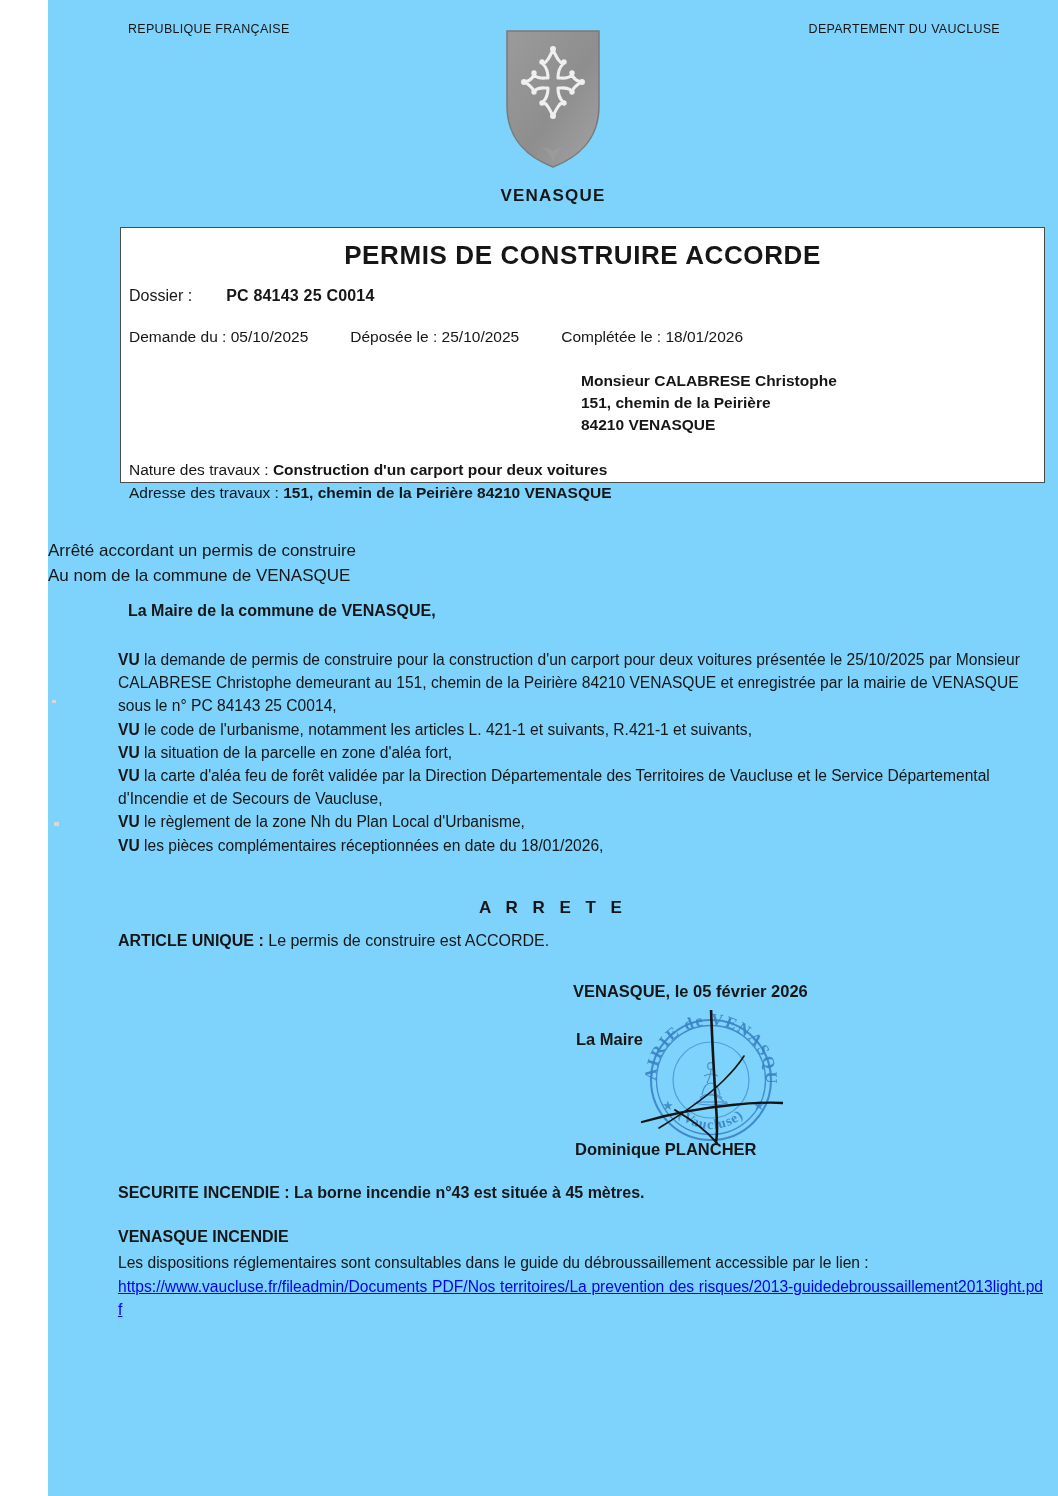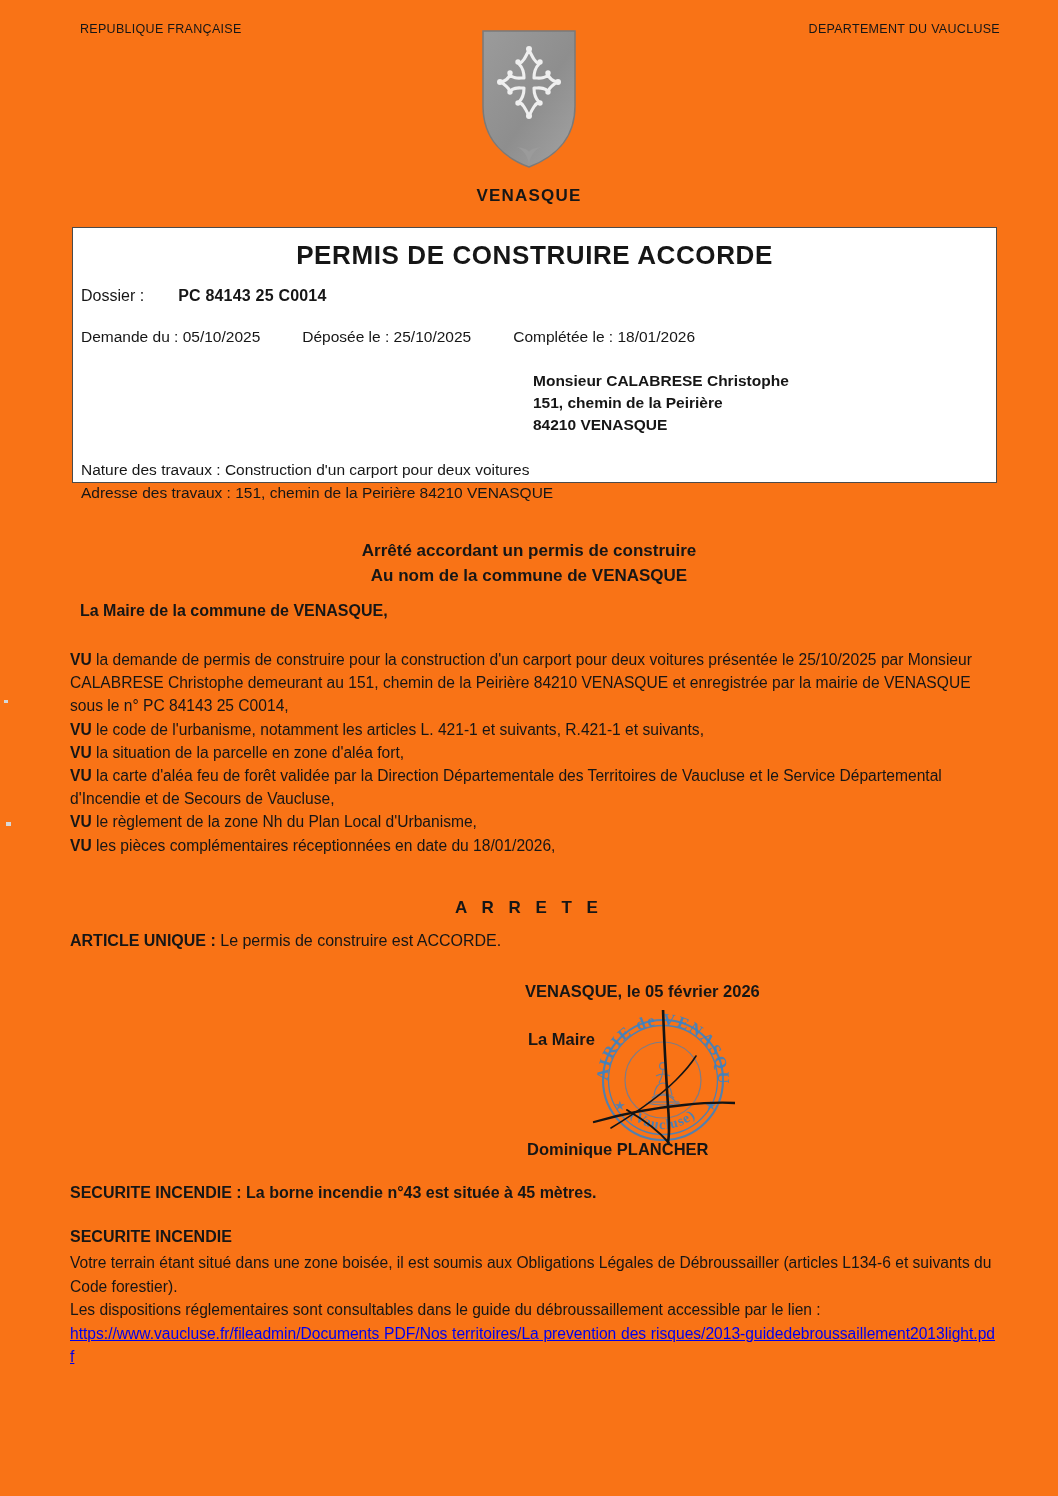--- a/index.html
+++ b/index.html
@@ -11,21 +11,22 @@
     width: 1058px;
     height: 1496px;
     position: relative;
     font-family: "Liberation Sans", sans-serif;
     color: #161616;
     overflow: hidden;
   }
   .page {
     position: absolute;
     inset: 0;
-    background: #f97316;
+    background: #7dd3fc;
+    margin-left: 48px;
   }
 
   
   .doc-header {
     position: absolute;
     top: 22px;
     left: 80px;
     right: 58px;
     height: 20px;
   }
@@ -125,31 +126,30 @@
   }
 
   .works {
     position: absolute;
     left: 8px;
     top: 230px;
     font-size: 15.5px;
     line-height: 23px;
     white-space: nowrap;
   }
-  .works b { font-weight: normal; }
+  .works b { font-weight: bold; }
 
   
   .decree-head {
     position: absolute;
     top: 538px;
     left: 0;
     width: 100%;
-    text-align: center;
     font-size: 17px;
-    font-weight: bold;
+    font-weight: normal;
     line-height: 25px;
   }
   .mayor-line {
     position: absolute;
     top: 602px;
     left: 80px;
     font-size: 16px;
     font-weight: bold;
   }
 
@@ -399,23 +399,22 @@
       </g>
     </svg>
   </div>
 
   <div class="sig-name">Dominique PLANCHER</div>
 
   <div class="notice-fire1">
     <span>SECURITE INCENDIE :</span><span> La borne incendie n°43 est située à 45 mètres.</span>
   </div>
 
-  <div class="notice-fire2-title">SECURITE INCENDIE</div>
+  <div class="notice-fire2-title">VENASQUE INCENDIE</div>
   <div class="notice-fire2-body">
-    <p>Votre terrain étant situé dans une zone boisée, il est soumis aux Obligations Légales de Débroussailler (articles L134-6 et suivants du Code forestier).</p>
     <p>Les dispositions réglementaires sont consultables dans le guide du débroussaillement accessible par le lien :</p>
     <a class="link" href="#">https://www.vaucluse.fr/fileadmin/Documents PDF/Nos territoires/La prevention des risques/2013-guidedebroussaillement2013light.pdf</a>
   </div>
 
 
   <div class="scan-speck" style="left:6px; top:822px; width:5px; height:4px;"></div>
   <div class="scan-speck" style="left:4px; top:700px; width:4px; height:3px;"></div>
 </div>
 
 </body></html>

